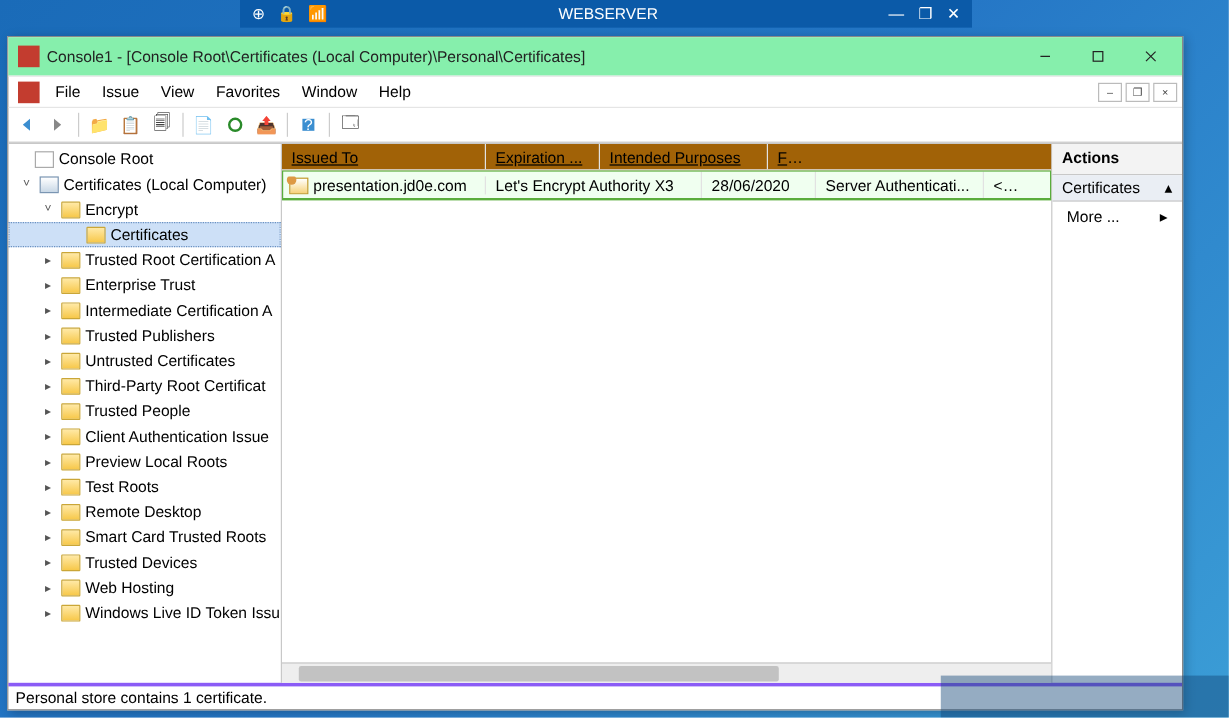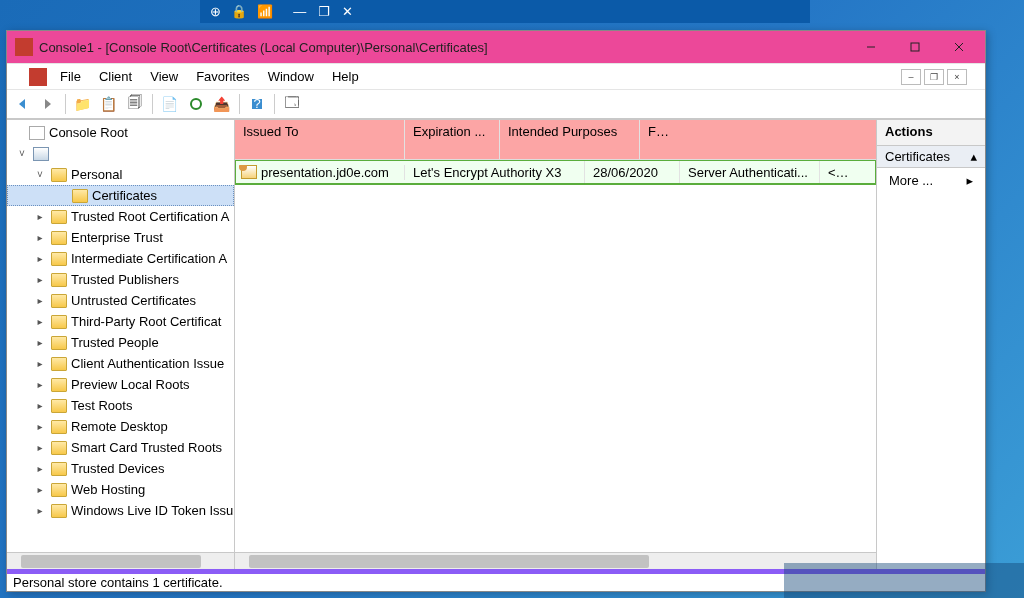--- a/index.html
+++ b/index.html
@@ -3,71 +3,72 @@
 <meta charset="utf-8">
 <style>
   * { box-sizing: border-box; font-family: "Segoe UI", Tahoma, sans-serif; font-size: 13px; }
   body { margin: 0; width: 1024px; height: 598px; background: linear-gradient(135deg, #1a6bb8 0%, #2577c6 50%, #3b9dd6 100%); overflow: hidden; position: relative; }
   .rdp-bar { position: absolute; top: 0; left: 200px; width: 610px; height: 23px; background: #0b5aa8; display: flex; align-items: center; color: #fff; font-size: 12px; }
   .rdp-left { display: flex; gap: 10px; padding: 0 10px; }
   .rdp-title { flex: 1; text-align: center; }
   .rdp-right { display: flex; gap: 12px; padding: 0 10px; }
   .rdp-btn { cursor: pointer; }
   .mmc-window { position: absolute; top: 30px; left: 6px; width: 980px; height: 562px; background: #fff; border: 1px solid #888; display: flex; flex-direction: column; box-shadow: 2px 2px 8px rgba(0,0,0,.25); }
-  .titlebar { height: 28px; display: flex; align-items: center; padding: 16px 4px; background: #ec4899; justify-content: space-between; }
+  .titlebar { height: 28px; display: flex; align-items: center; padding: 16px 4px; background: #86efac; justify-content: space-between; }
   .titlebar .icon { width: 18px; height: 18px; margin: 0 6px 0 4px; background: #c33c2f; }
   .titlebar .title { flex: 1; color: #222; white-space: nowrap; }
   .titlebar .win-controls { display: flex; }
   .win-btn { width: 44px; height: 22px; display: flex; align-items: center; justify-content: center; color: #222; }
-  .menubar { height: 26px; display: flex; align-items: center; padding: 0 18px; border-top: 1px solid #e5e5e5; text-align: right; }
+  .menubar { height: 26px; display: flex; align-items: center; padding: 0 4px; border-top: 1px solid #e5e5e5; text-align: right; }
   .menubar .app-icon { width: 18px; height: 18px; background: #c33c2f; margin: 0 4px; }
   .menu-item { padding: 3px 9px; cursor: default; }
   .mdi-controls { margin-left: auto; display: flex; }
   .mdi-btn { width: 20px; height: 16px; border: 1px solid #bbb; margin-left: 3px; font-size: 9px; display:flex; align-items:center; justify-content:center; color:#444; }
   .toolbar { height: 30px; display: flex; align-items: center; gap: 4px; padding: 2px 4px; border-top: 1px solid #e5e5e5; border-bottom: 1px solid #c8c8c8; }
   .tool-btn { width: 22px; height: 22px; border: 1px solid transparent; display: flex; align-items: center; justify-content: center; font-size: 14px; }
   .tool-sep { width: 1px; height: 20px; background: #ccc; margin: 0 2px; }
   .content { flex: 1; display: flex; min-height: 0; border-top: 1px solid #c8c8c8; }
-  .tree-pane { width: 228px; border-right: 1px solid #c8c8c8; overflow: hidden; position: relative; display:flex; flex-direction:column; }
+  .tree-pane { width: 228px; border-right: 1px solid #c8c8c8; overflow: hidden; position: relative; display:flex; flex-direction:row; }
   .tree { flex:1; overflow:hidden; padding: 2px 0; }
   .tree-row { display: flex; align-items: center; height: 21px; padding-left: 4px; white-space: nowrap; }
   .tree-row.selected { background: #cde0f7; border: 1px dotted #6a90c0; }
   .twisty { width: 14px; text-align: center; color: #555; font-size: 10px; cursor: pointer; }
   .twisty.blank { visibility: hidden; }
   .folder-icon { width: 16px; height: 14px; margin: 0 4px; }
   .folder-closed { background: linear-gradient(#ffe9a6,#f7c84a); border: 1px solid #caa637; border-radius: 1px; }
   .cert-icon { width:16px; height:14px; margin:0 4px; background: linear-gradient(#fff,#c9d8e6); border:1px solid #7a95b2; }
   .root-icon { width:16px; height:14px; margin:0 4px; background: #fff; border:1px solid #aaa; }
   .scroll-x { height: 17px; background: #eee; border-top: 1px solid #c8c8c8; position: relative; }
   .scroll-thumb { position: absolute; top:2px; height:13px; background: #c2c2c2; border-radius: 2px; }
   .list-pane { flex: 1; display: flex; flex-direction: column; border-right: 1px solid #c8c8c8; }
-  .list-header { display: flex; height: 40px; background: #fca5a5; border-bottom: 1px solid #ddd; }
+  .list-header { display: flex; height: 22px; background: #a16207; border-bottom: 1px solid #ddd; text-decoration: underline; }
   .col { padding: 4px 8px; border-right: 1px solid #e2e2e2; white-space: nowrap; overflow: hidden; text-overflow: ellipsis; }
   .list-body { flex: 1; overflow: hidden; }
   .list-row { display: flex; height: 24px; align-items: center; }
   .list-row.selected { background: #f0fff0; outline: 2px solid #5aad3c; outline-offset: -1px; }
   .cert-item-icon { width:16px; height:14px; margin:0 4px 0 6px; background: linear-gradient(#fff,#f6d27a); border:1px solid #c49a2e; position:relative; }
   .cert-item-icon::after{ content:''; position:absolute; width:8px;height:8px; background:#d94; border-radius:50%; top:-3px; left:-3px;}
   .actions-pane { width: 108px; display: flex; flex-direction: column; }
   .actions-header { height: 26px; background: #f3f3f3; border-bottom: 1px solid #c8c8c8; padding: 4px 8px; font-weight: bold; }
   .actions-section { background: #eaeef4; border-bottom: 1px solid #c8c8c8; padding: 3px 8px; display:flex; align-items:center; justify-content:space-between; }
   .actions-item { padding: 5px 12px; display:flex; justify-content:space-between; align-items:center; }
-  .statusbar { height: 22px; border-top: 5px solid #8b5cf6; padding: 2px 6px; font-size: 12px; display: flex; align-items: center; }
+  .statusbar { height: 22px; border-top: 3px solid #8b5cf6; padding: 2px 6px; font-size: 12px; display: flex; align-items: center; }
   svg { display: block; }
   .taskbar-edge { position:absolute; bottom:0; right:0; width:240px; height:35px; background: rgba(20,70,120,.45); }
 </style>
 </head>
 <body>
 
 <div class="rdp-bar">
   <div class="rdp-left">
     <span class="rdp-btn">⊕</span>
     <span class="rdp-btn">🔒</span>
     <span class="rdp-btn">📶</span>
   </div>
+  <div class="rdp-title">WEBSERVER</div>
   <div class="rdp-right">
     <span class="rdp-btn">—</span>
     <span class="rdp-btn">❐</span>
     <span class="rdp-btn">✕</span>
   </div>
 </div>
 
 <div class="mmc-window">
   <div class="titlebar">
     <div class="icon"></div>
@@ -88,21 +89,21 @@
             <line x1="1" y1="1" x2="9" y2="9" stroke="#222"></line>
             <line x1="9" y1="1" x2="1" y2="9" stroke="#222"></line>
           </svg>
         </div>
     </div>
   </div>
 
   <div class="menubar">
     <div class="app-icon"></div>
     <div class="menu-item">File</div>
-    <div class="menu-item">Client</div>
+    <div class="menu-item">Issue</div>
     <div class="menu-item">View</div>
     <div class="menu-item">Favorites</div>
     <div class="menu-item">Window</div>
     <div class="menu-item">Help</div>
     <div class="mdi-controls">
       <div class="mdi-btn">–</div>
       <div class="mdi-btn">❐</div>
       <div class="mdi-btn">×</div>
     </div>
   </div>
@@ -145,25 +146,26 @@
     <div class="tree-pane">
       <div class="tree">
         <div class="tree-row" style="padding-left:4px">
           <span class="twisty blank">▸</span>
             <span class="root-icon"></span>
             <span>Console Root</span>
         </div>
         <div class="tree-row" style="padding-left:8px">
           <span class="twisty">˅</span>
             <span class="cert-icon"></span>
+            <span>Certificates (Local Computer)</span>
         </div>
         <div class="tree-row" style="padding-left:26px">
           <span class="twisty">˅</span>
             <span class="folder-icon folder-closed"></span>
-            <span>Personal</span>
+            <span>Encrypt</span>
         </div>
         <div class="tree-row selected" style="padding-left:46px">
           <span class="twisty blank">▸</span>
             <span class="folder-icon folder-closed"></span>
             <span>Certificates</span>
         </div>
         <div id="tree-rest">
             <div class="tree-row" style="padding-left: 26px;">
               <span class="twisty">▸</span>
               <span class="folder-icon folder-closed"></span>
@@ -248,21 +250,21 @@
 
     <div class="list-pane">
       <div class="list-header">
         <div class="col" style="width:170px">Issued To</div>
         <div class="col" style="width:95px">Expiration ...</div>
         <div class="col" style="width:140px">Intended Purposes</div>
         <div class="col" style="width:36px;border-right:none">Frien</div>
       </div>
       <div class="list-body">
         <div class="list-row selected">
-          <div class="col" style="width:170px;padding:0;display:flex;align-items:center">
+          <div class="col" style="width:170px;padding:0;display:flex;align-items:flex-end">
             <span class="cert-item-icon"></span>
             <span>presentation.jd0e.com</span>
           </div>
           <div class="col" style="width:180px">Let's Encrypt Authority X3</div>
           <div class="col" style="width:95px">28/06/2020</div>
           <div class="col" style="width:140px">Server Authenticati...</div>
           <div class="col" style="width:36px;border-right:none">&lt;No</div>
         </div>
       </div>
       <div class="scroll-x">

